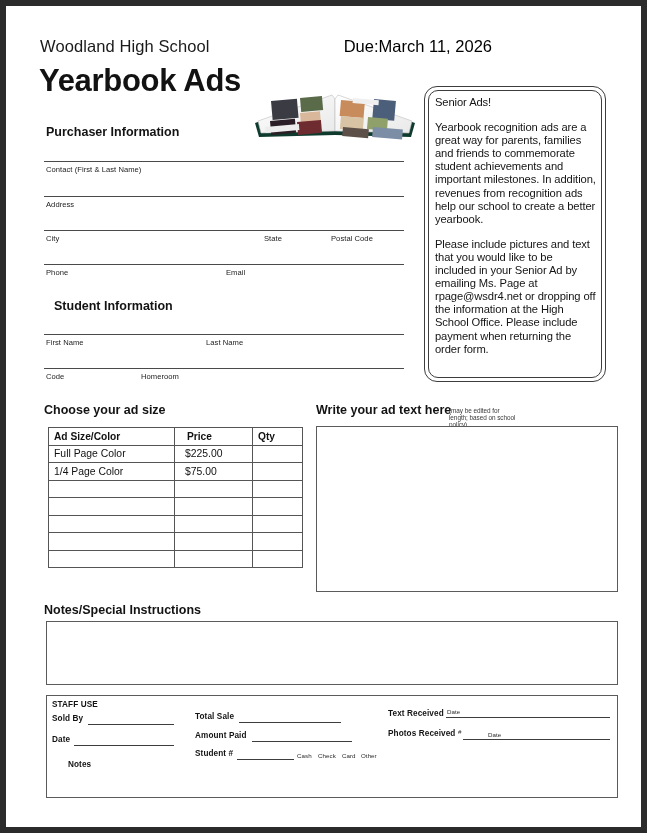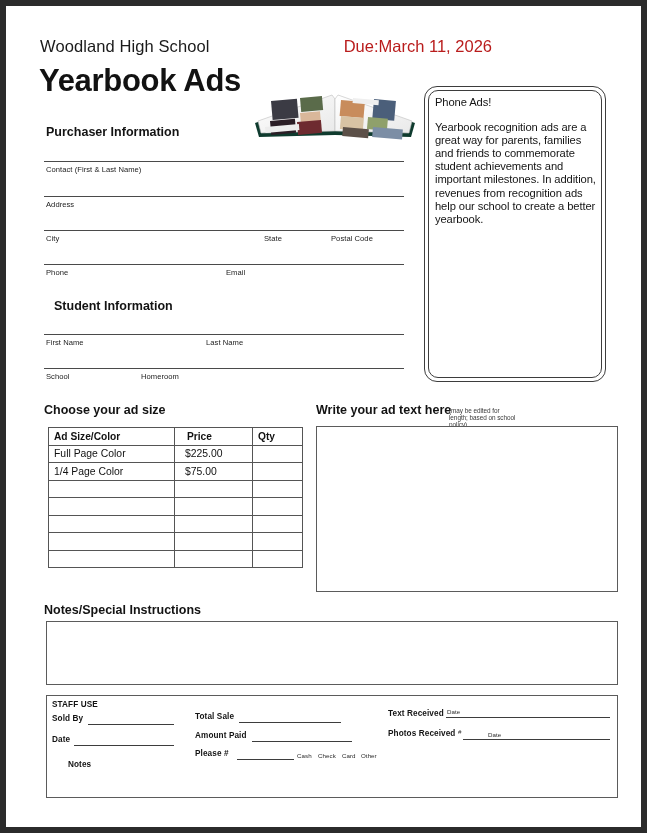--- a/index.html
+++ b/index.html
@@ -40,21 +40,21 @@
     top: 31px;
     font-size: 16.5px;
     color: #1a1a1a;
     letter-spacing: 0.1px;
   }
   .due-date {
     position: absolute;
     right: 28px;
     top: 31px;
     font-size: 16.5px;
-    color: #b91c1c;
+    color: #000000;
     white-space: nowrap;
   }
   .main-title {
     position: absolute;
     left: 33px;
     top: 57px;
     font-size: 31px;
     font-weight: bold;
     color: #121212;
     letter-spacing: -0.3px;
@@ -257,27 +257,28 @@
     <div class="fl-label" style="left:40px; top:262px;">Phone</div>
     <div class="fl-label" style="left:220px; top:262px;">Email</div>
 
     <div class="sec-head sec-head-student">Student Information</div>
 
     <div class="rule" style="left:38px; top:328px; width:360px;"></div>
     <div class="fl-label" style="left:40px; top:332px;">First Name</div>
     <div class="fl-label" style="left:200px; top:332px;">Last Name</div>
 
     <div class="rule" style="left:38px; top:362px; width:360px;"></div>
-    <div class="fl-label" style="left:40px; top:366px;">School</div>
+    <div class="fl-label" style="left:40px; top:366px;">Code</div>
     <div class="fl-label" style="left:135px; top:366px;">Homeroom</div>
 
     <div class="senior-outer"></div>
     <div class="senior-inner">
-      <p>Phone Ads!</p>
+      <p>Senior Ads!</p>
       <p class="gap">Yearbook recognition ads are a great way for parents, families and friends to commemorate student achievements and important milestones. In addition, revenues from recognition ads help our school to create a better yearbook.</p>
+      <p class="gap">Please include pictures and text that you would like to be included in your Senior Ad by emailing Ms. Page at rpage@wsdr4.net or dropping off the information at the High School Office. Please include payment when returning the order form.</p>
     </div>
 
     <div class="sec-head sec-head-adsize">Choose your ad size</div>
 
     <table class="ad-table">
       <thead>
         <tr>
           <th class="c-size">Ad Size/Color</th>
           <th class="c-price">Price</th>
           <th class="c-qty">Qty</th>
@@ -340,21 +341,21 @@
     <div class="staff-rule" style="left:68px; top:739px; width:100px;"></div>
 
     <div class="staff-label" style="left:46px; top:754px;padding-left:16px;">Notes</div>
 
     <div class="staff-label" style="left:189px; top:706px;">Total Sale</div>
     <div class="staff-rule" style="left:233px; top:716px; width:102px;"></div>
 
     <div class="staff-label" style="left:189px; top:725px;">Amount Paid</div>
     <div class="staff-rule" style="left:246px; top:735px; width:100px;"></div>
 
-    <div class="staff-label" style="left:189px; top:743px;">Please #</div>
+    <div class="staff-label" style="left:189px; top:743px;">Student #</div>
     <div class="staff-rule" style="left:231px; top:753px; width:57px;"></div>
 
     <div class="staff-tiny" style="left:291px; top:746px;">Cash</div>
     <div class="staff-tiny" style="left:312px; top:746px;">Check</div>
     <div class="staff-tiny" style="left:336px; top:746px;">Card</div>
     <div class="staff-tiny" style="left:355px; top:746px;">Other</div>
 
     <div class="staff-label" style="left:382px; top:703px;">Text Received</div>
     <div class="staff-tiny" style="left:441px; top:702px;">Date</div>
     <div class="staff-rule" style="left:440px; top:711px; width:164px;"></div>

